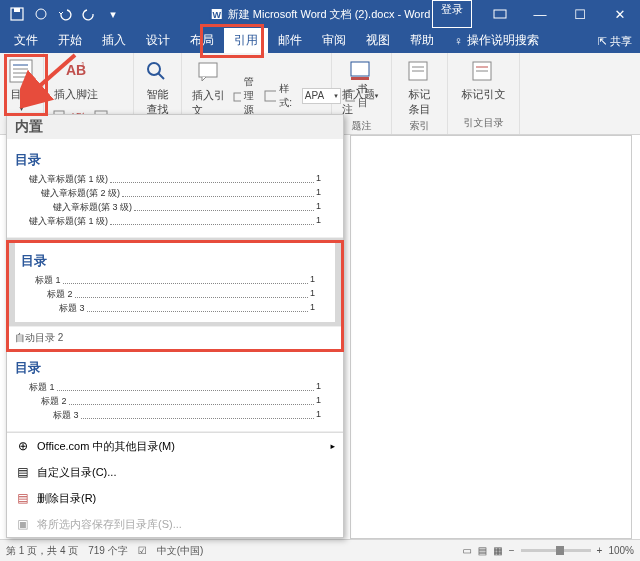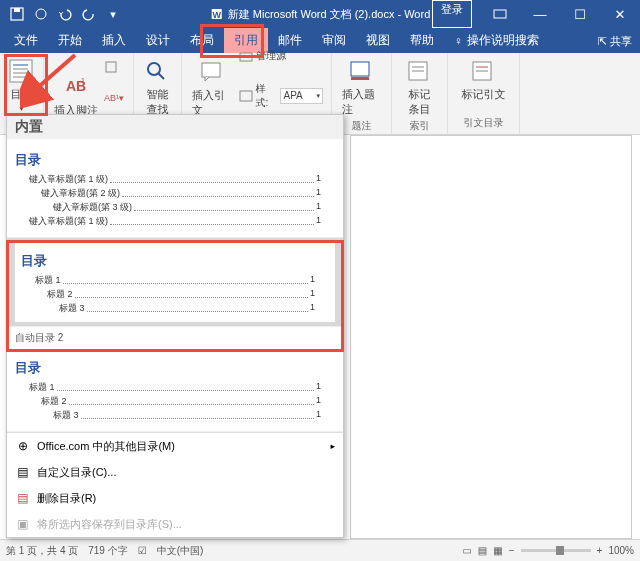--- a/index.html
+++ b/index.html
@@ -6,27 +6,27 @@
 body{background:#fff;width:640px;height:561px;overflow:hidden;position:relative}
 .titlebar{height:28px;background:#2b579a;display:flex;align-items:center;color:#fff;font-size:11px;position:relative}
 .qat{display:flex;align-items:center;padding-left:6px;gap:2px}
 .qat-btn{width:22px;height:22px;display:flex;align-items:center;justify-content:center;color:#fff}
 .title-center{position:absolute;left:50%;transform:translateX(-50%);display:flex;align-items:center;gap:4px}
 .win-controls{margin-left:auto;display:flex}
 .win-btn{width:40px;height:28px;display:flex;align-items:center;justify-content:center;font-size:13px}
 .login-btn{border:1px solid #fff;padding:1px 8px;font-size:11px;margin-right:8px}
 .tabs{height:25px;background:#2b579a;display:flex;align-items:flex-end;color:#fff;font-size:12px;padding-left:4px}
 .tab{padding:4px 10px;cursor:pointer}
-.tab.active{background:#fca5a5;color:#2b579a}
+.tab.active{background:#ffffff;color:#2b579a}
 .ribbon{height:82px;background:#f3f3f3;border-bottom:1px solid #d4d4d4;display:flex;font-size:11px;color:#444;position:relative}
 .ribbon-group{border-right:1px solid #e0e0e0;display:flex;flex-direction:column;align-items:center;padding:2px 6px;position:relative}
 .ribbon-group-label{font-size:10px;color:#666;margin-top:auto;padding-bottom:2px}
 .big-btn{display:flex;flex-direction:column;align-items:center;justify-content:center;padding:2px 4px;gap:2px}
 .big-btn .ic{width:28px;height:28px;display:flex;align-items:center;justify-content:flex-start}
-.small-row{display:flex;flex-direction:column;gap:17px;padding-top:4px}
+.small-row{display:flex;flex-direction:row;gap:0;padding-top:4px}
 .small-btn{display:flex;align-items:center;gap:3px;font-size:10px;padding:1px 2px}
 .dropdown-panel{position:absolute;left:6px;top:114px;width:338px;background:#fff;border:1px solid #c8c8c8;box-shadow:2px 2px 6px rgba(0,0,0,0.3);z-index:10;font-size:11px}
 .dd-section-hdr{background:#f0f0f0;padding:3px 8px;font-weight:bold;color:#555;font-size:14px}
 .dd-item{padding:4px 8px;border-bottom:1px solid #eee}
 .dd-item.sel{background:#d8d8d8}
 .toc-preview{padding:4px 0}
 .toc-title{color:#2b579a;font-weight:bold;font-size:13px;margin:4px 0}
 .toc-line{display:flex;font-size:9px;color:#333;margin:1px 14px}
 .toc-line .lbl{white-space:nowrap}
 .toc-line .dots{flex:1;border-bottom:1px dotted #888;margin:0 2px;position:relative;top:-3px}

